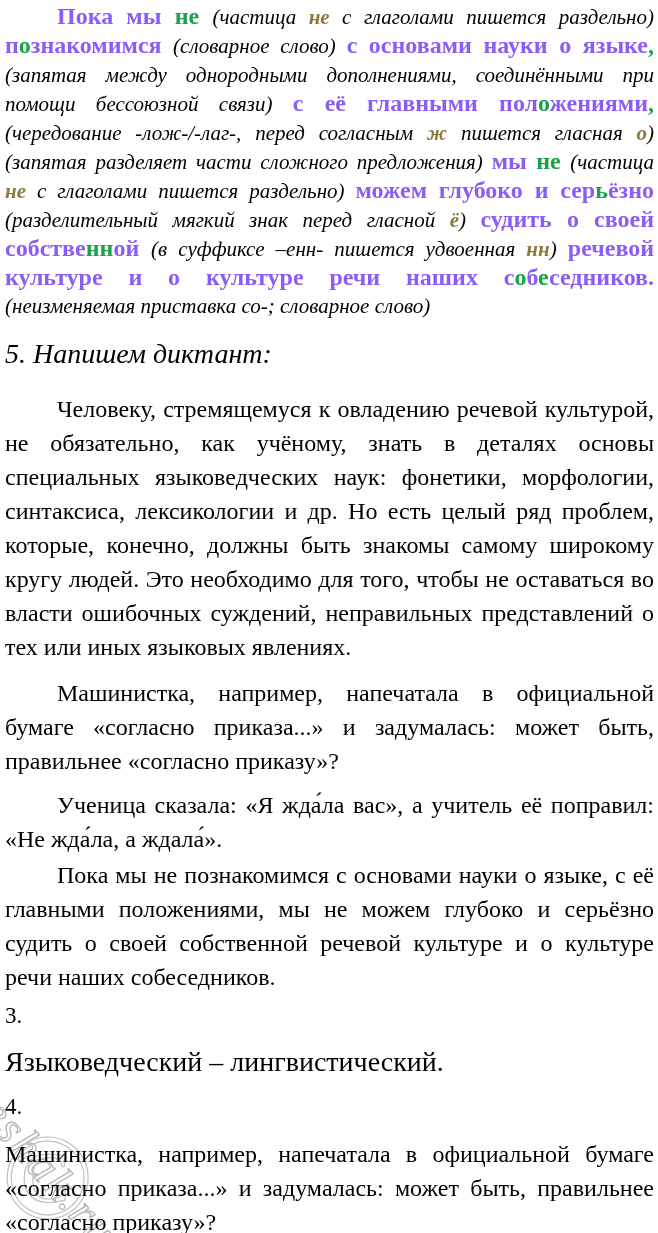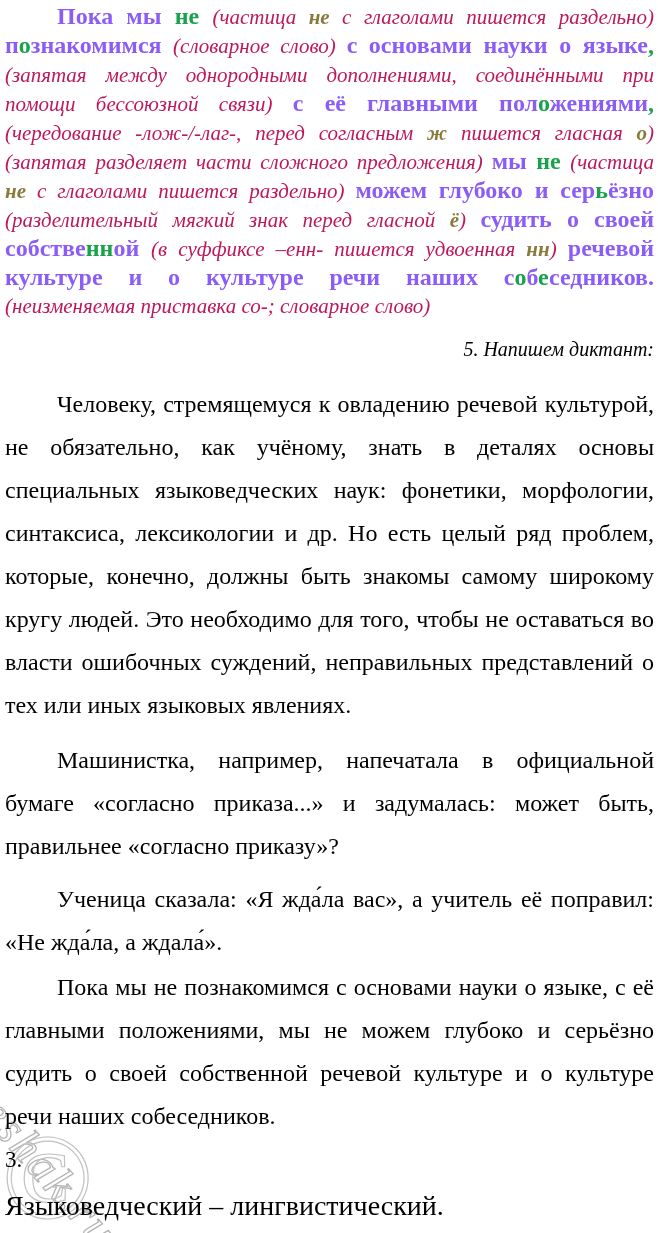--- a/index.html
+++ b/index.html
@@ -11,26 +11,26 @@
     overflow:hidden;
     position:relative;
   }
   .page{position:relative;z-index:1;padding:2px 4px 0 5px;}
   p{margin:0;text-align:justify;}
 
   
   .p1{font-size:24px;line-height:28px;font-weight:bold;text-indent:52px;margin-bottom:18px;}
   .seg-n{color:#8b5cf6;}
   .seg-g{color:#17a24b;font-weight:bold;}
-  .seg-a{color:#be185d;font-style:italic;font-weight:normal;font-size:21px;}
+  .seg-a{color:#000000;font-style:italic;font-weight:normal;font-size:21px;}
   .seg-ab{color:#8a7b3d;font-style:italic;font-weight:bold;font-size:21px;}
 
-  .heading5{font-size:20px;font-style:italic;text-align:right;margin-bottom:22px;}
+  .heading5{font-size:28px;font-style:italic;text-align:left;margin-bottom:22px;}
 
-  .body-p{font-size:24px;line-height:43px;}
+  .body-p{font-size:24px;line-height:34px;}
   .indent{text-indent:52px;}
   .mb12{margin-bottom:12px;}
   .mb10{margin-bottom:10px;}
   .mb18{margin-bottom:2px;}
   .mb8{margin-bottom:8px;}
   .sec-num{font-size:23px;line-height:28px;text-align:left;margin-bottom:16px;margin-top:4px;}
   .answer-line{font-size:28px;line-height:31px;text-align:left;margin-bottom:16px;}
 
   
   .wm{position:absolute;z-index:0;pointer-events:none;color:transparent;

